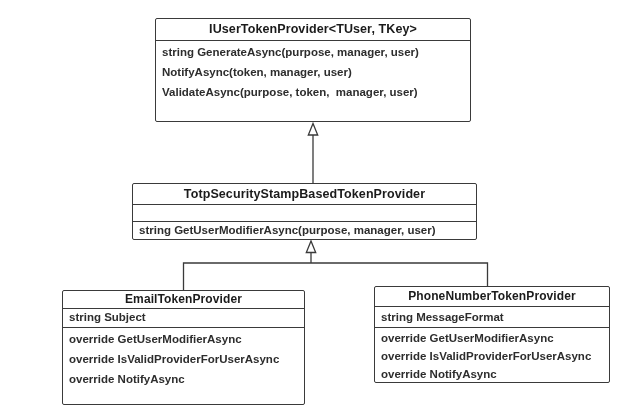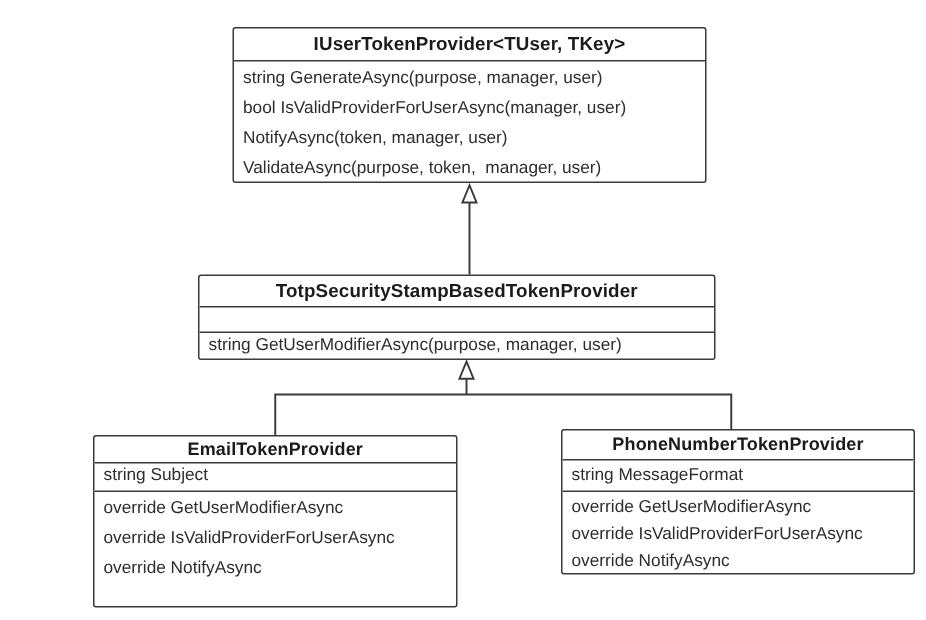--- a/index.html
+++ b/index.html
@@ -41,20 +41,21 @@
   }
   .compartment {
     border-top: 1.2px solid #3a3a3a;
   }
   .member-row {
     font-size: 11.5px;
     color: #2d2d2d;
     padding-left: 6px;
     white-space: pre;
     overflow: hidden;
+    font-weight: bold;
   }
   
   #box-iuser { left: 127px; top: 18px; width: 316px; height: 104px; }
   #box-iuser .class-title { line-height: 21px; height: 21px; }
   #box-iuser .member-row { line-height: 20px; }
   #box-iuser .compartment { padding-top: 1px; }
   
   #box-totp { left: 104px; top: 183px; width: 345px; height: 57px; }
   #box-totp .class-title { line-height: 20px; height: 20px; }
   #box-totp .empty-compartment { height: 16px; }
@@ -89,21 +90,20 @@
       <path d="M155.5,290 L155.5,263 L459.5,263 L459.5,286"></path>
       <path d="M283,263 L283,252.5"></path>
       <polygon points="283,241 278.3,252.5 287.7,252.5" fill="#ffffff"></polygon>
     </g>
   </svg>
 
   <div id="box-iuser" class="class-box">
     <div class="class-title">IUserTokenProvider&lt;TUser, TKey&gt;</div>
     <div class="compartment methods-compartment">
       <div class="member-row method-row">string GenerateAsync(purpose, manager, user)</div>
-      <div class="member-row method-row">bool IsValidProviderForUserAsync(manager, user)</div>
       <div class="member-row method-row">NotifyAsync(token, manager, user)</div>
       <div class="member-row method-row">ValidateAsync(purpose, token,  manager, user)</div>
     </div>
   </div>
 
   <div id="box-totp" class="class-box">
     <div class="class-title">TotpSecurityStampBasedTokenProvider</div>
     <div class="compartment empty-compartment"></div>
     <div class="compartment methods-compartment">
       <div class="member-row method-row">string GetUserModifierAsync(purpose, manager, user)</div>

